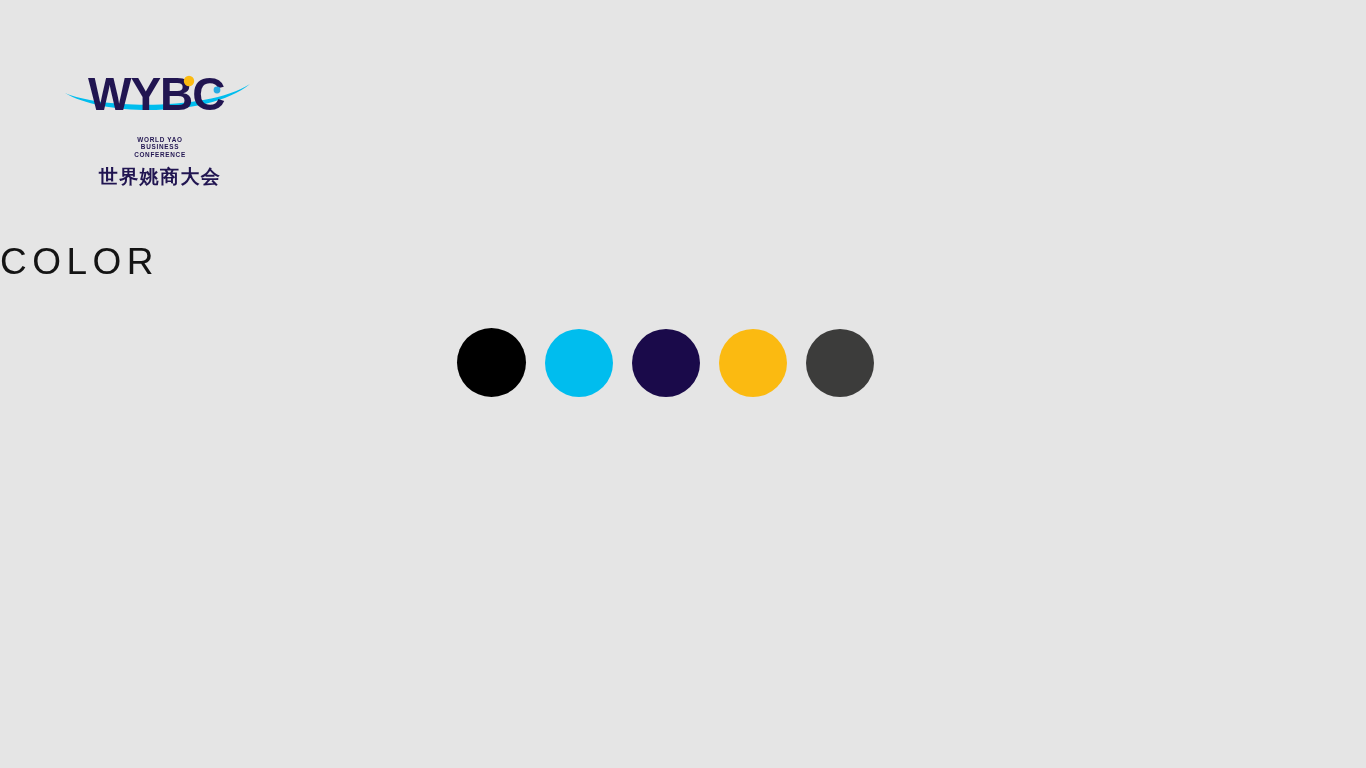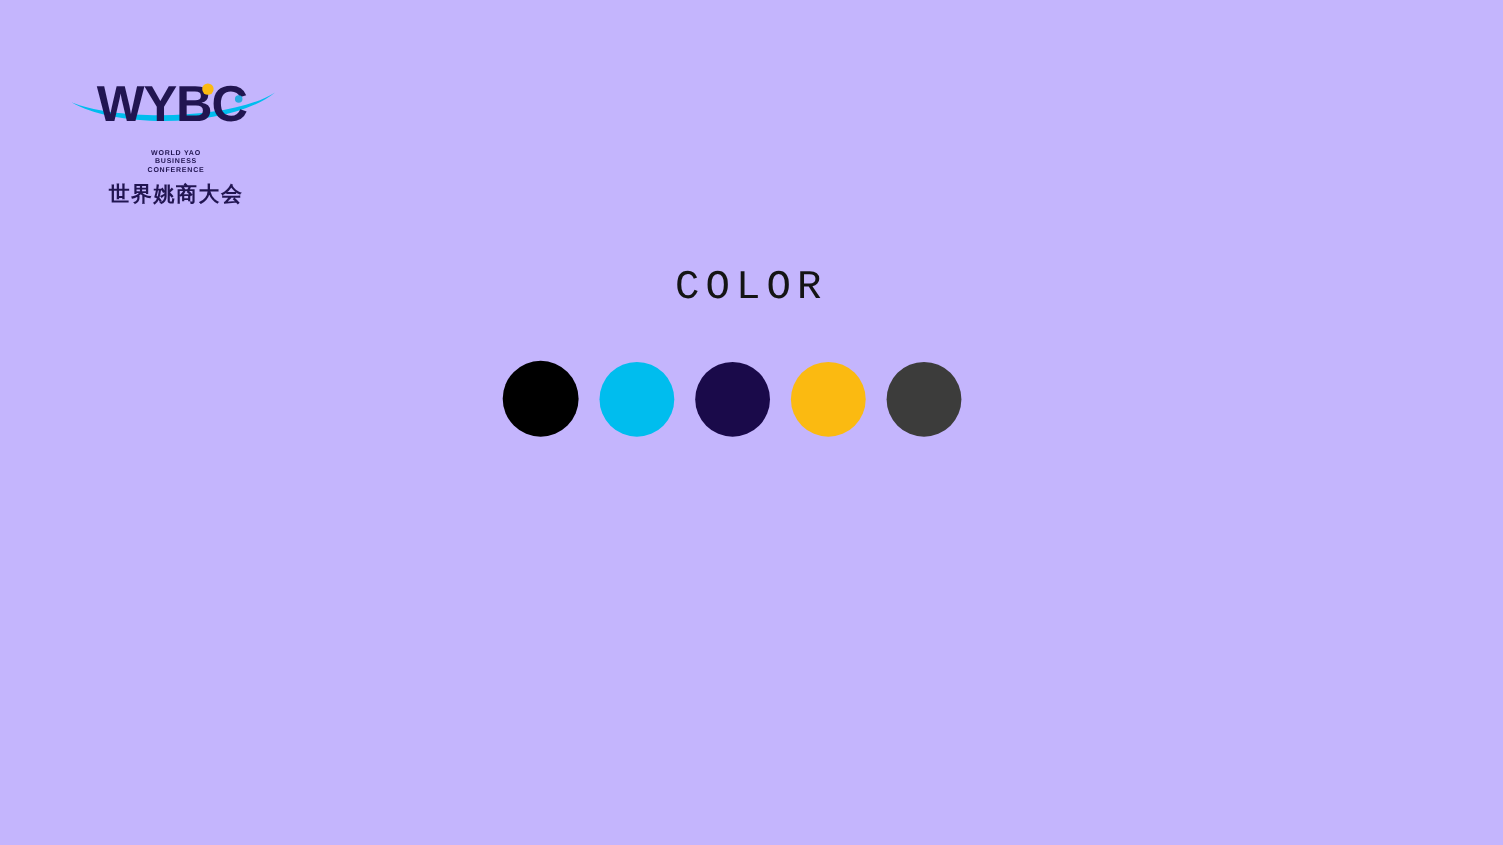--- a/index.html
+++ b/index.html
@@ -14,21 +14,21 @@
     font-family: "Liberation Sans", sans-serif;
     overflow: hidden;
     position: relative;
   }
 
   
   .slide {
     position: relative;
     width: 1366px;
     height: 768px;
-    background: #c4b5fd;
+    background: #e5e5e5;
   }
 
   
   .logo-lockup {
     position: absolute;
     left: 60px;
     top: 62px;
     width: 200px;
     height: 125px;
   }
@@ -80,22 +80,21 @@
     color: #211551;
     white-space: nowrap;
   }
 
   
   .section-title {
     position: absolute;
     left: 0;
     top: 240px;
     width: 1366px;
-    text-align: center;
-    font-family: Liberation Mono, monospace;
+    font-family: Liberation Sans, sans-serif;
     font-size: 37px;
     font-weight: 300;
     letter-spacing: 5.5px;
     color: #141414;
     line-height: 44px;
     white-space: nowrap;
   }
 
   
   .swatch-row {

